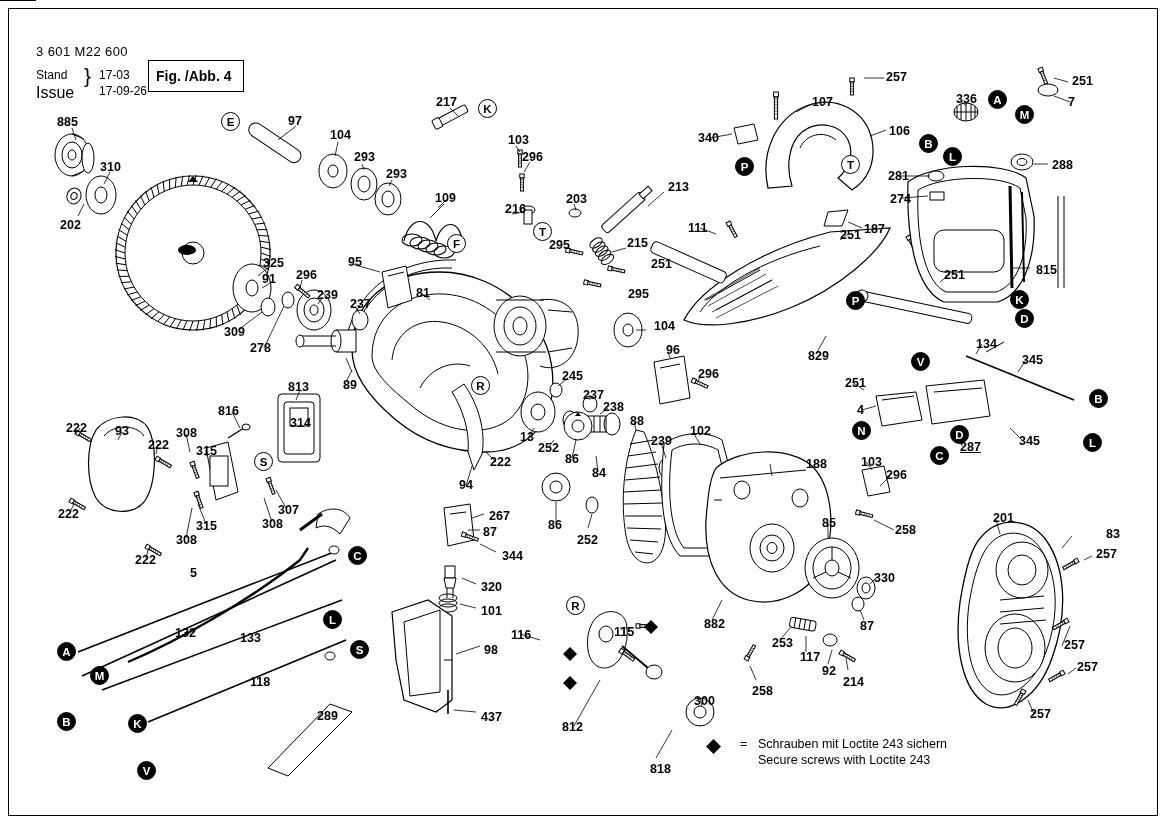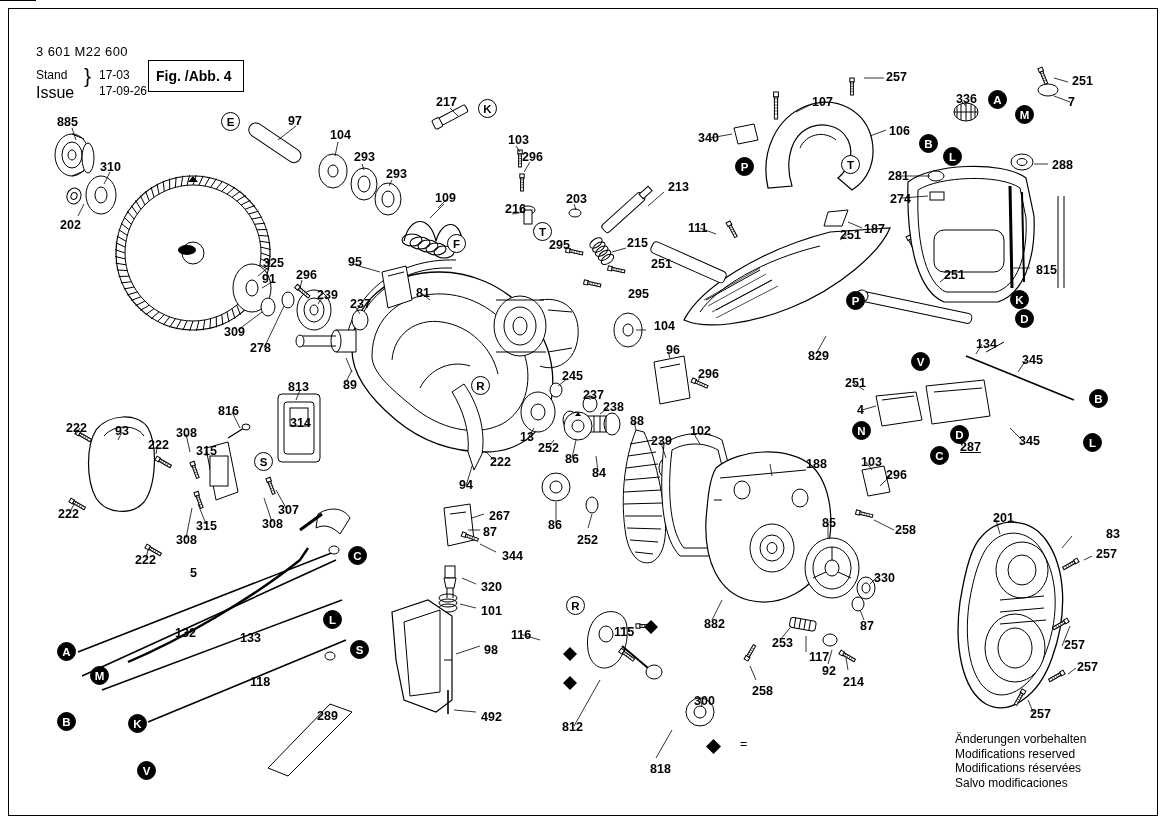--- a/index.html
+++ b/index.html
@@ -689,34 +689,34 @@
       <div class="num" style="left: 262px; top: 517px;">308</div>
       <div class="num" style="left: 196px; top: 519px;">315</div>
       <div class="num" style="left: 176px; top: 533px;">308</div>
       <div class="num" style="left: 135px; top: 553px;">222</div>
       <div class="num" style="left: 489px; top: 509px;">267</div>
       <div class="num" style="left: 483px; top: 525px;">87</div>
       <div class="num" style="left: 502px; top: 549px;">344</div>
       <div class="num" style="left: 481px; top: 580px;">320</div>
       <div class="num" style="left: 481px; top: 604px;">101</div>
       <div class="num" style="left: 484px; top: 643px;">98</div>
-      <div class="num" style="left: 481px; top: 710px;">492</div>
+      <div class="num" style="left: 481px; top: 710px;">437</div>
       <div class="num" style="left: 190px; top: 566px;">5</div>
       <div class="num" style="left: 175px; top: 626px;">132</div>
       <div class="num" style="left: 240px; top: 631px;">133</div>
       <div class="num" style="left: 250px; top: 675px;">118</div>
       <div class="num" style="left: 317px; top: 709px;">289</div>
       <div class="num" style="left: 511px; top: 628px;">116</div>
       <div class="num" style="left: 614px; top: 625px;">115</div>
       <div class="num" style="left: 562px; top: 720px;">812</div>
       <div class="num" style="left: 650px; top: 762px;">818</div>
       <div class="num" style="left: 694px; top: 694px;">300</div>
       <div class="num" style="left: 752px; top: 684px;">258</div>
       <div class="num" style="left: 772px; top: 636px;">253</div>
-      <div class="num" style="left: 800px; top: 650px; margin-left: 9px;">117</div>
+      <div class="num" style="left: 800px; top: 650px;">117</div>
       <div class="num" style="left: 822px; top: 664px;">92</div>
       <div class="num" style="left: 843px; top: 675px;">214</div>
       <div class="num" style="left: 860px; top: 619px;">87</div>
       <div class="num" style="left: 874px; top: 571px;">330</div>
       <div class="num" style="left: 822px; top: 516px;">85</div>
       <div class="num" style="left: 895px; top: 523px;">258</div>
       <div class="num" style="left: 704px; top: 617px;">882</div>
       <div class="num" style="left: 763px; top: 457px; margin-left: 43px;">188</div>
       <div class="num" style="left: 861px; top: 455px;">103</div>
       <div class="num" style="left: 886px; top: 468px;">296</div>
@@ -801,22 +801,20 @@
       </div>
     </div>
 
   <div id="legend">
     <div id="legend-dia">
       <svg width="15" height="15">
           <path d="M7.5 0 L15 7.5 L7.5 15 L0 7.5 Z" fill="#000"></path>
         </svg>
     </div>
     <span class="eq">=</span>
+    <div style="margin-left:52px;">
+      <div>Schrauben mit Loctite 243 sichern</div>
+      <div>Secure screws with Loctite 243</div>
+    </div>
   </div>
 
-  <div id="notes">
-    <div>Änderungen vorbehalten</div>
-    <div>Modifications reserved</div>
-    <div>Modifications réservées</div>
-    <div>Salvo modificaciones</div>
-  </div>
 
 </div>
 
 </body></html>

